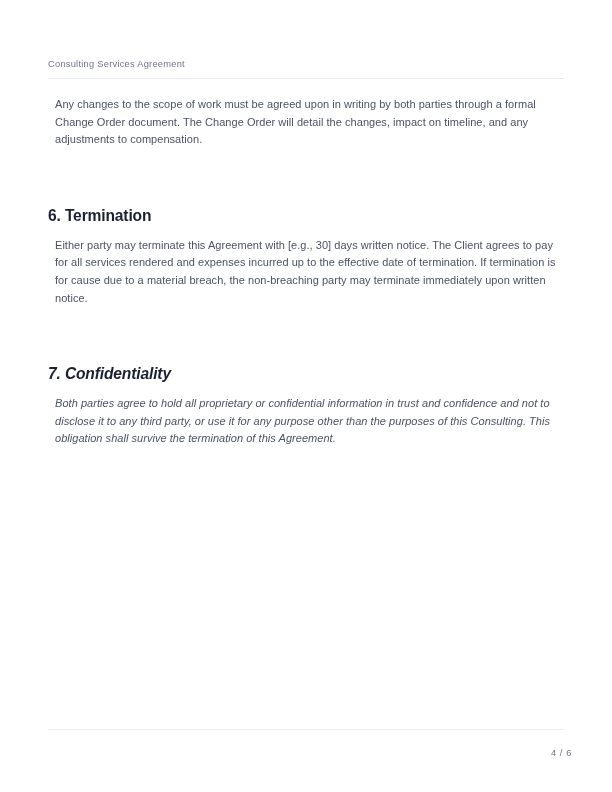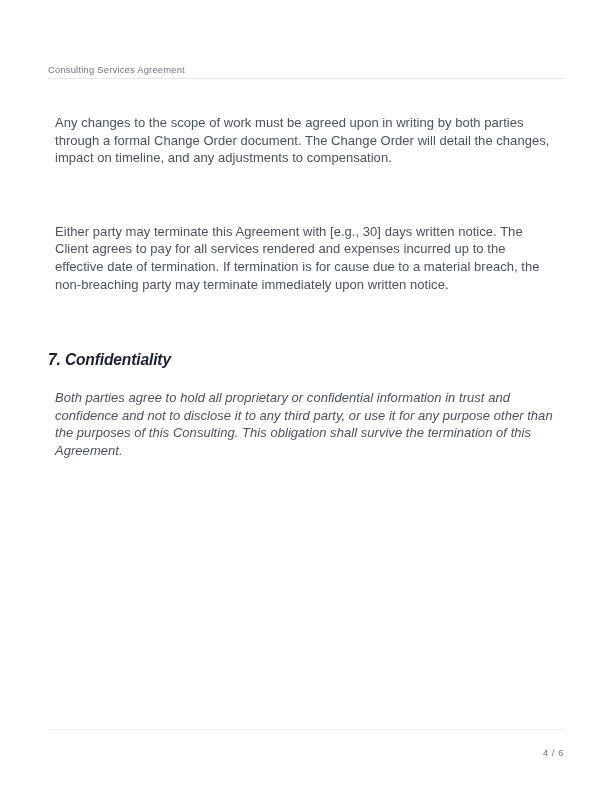--- a/index.html
+++ b/index.html
@@ -20,21 +20,21 @@
     position: absolute;
     inset: 0;
     box-sizing: border-box;
     padding: 0;
   }
 
   
   .doc-header {
     position: absolute;
     left: 48px;
-    top: 64px;
+    top: 58px;
     width: 516px;
   }
   .doc-header-title {
     font-size: 9.3px;
     letter-spacing: 0.25px;
     color: #6f7689;
     line-height: 13px;
     white-space: nowrap;
   }
   .header-rule {
@@ -66,41 +66,41 @@
     font-size: 15.6px;
     font-weight: bold;
     color: #1b2132;
     letter-spacing: -0.15px;
     line-height: 22px;
     margin: 0 0 10px 0;
     padding: 0;
   }
 
   .section-body {
-    margin: 18px 0 0 7px;
+    margin: 0 0 0 7px;
     width: 501px;
-    font-size: 13px;
+    font-size: 11px;
     line-height: 17.6px;
     color: #4a5264;
     letter-spacing: 0.04px;
     text-align: left;
   }
 
   
   .footer-rule {
     position: absolute;
     left: 48px;
     top: 729px;
     width: 516px;
     height: 1px;
     background: #eceef2;
   }
   .doc-footer {
     position: absolute;
-    left: 48px;
+    left: 56px;
     top: 742px;
     width: 516px;
     text-align: right;
   }
   .page-number {
     font-size: 9.3px;
     color: #6f7689;
     letter-spacing: 0.6px;
     line-height: 13px;
   }
@@ -115,20 +115,21 @@
   </div>
   <div class="header-rule"></div>
 
   <div class="content">
 
     <div class="section">
       <p class="section-body">Any changes to the scope of work must be agreed upon in writing by both parties through a formal Change Order document. The Change Order will detail the changes, impact on timeline, and any adjustments to compensation.</p>
     </div>
 
     <div class="section">
+      <h2 class="section-heading">6. Termination</h2>
       <p class="section-body">Either party may terminate this Agreement with [e.g., 30] days written notice. The Client agrees to pay for all services rendered and expenses incurred up to the effective date of termination. If termination is for cause due to a material breach, the non-breaching party may terminate immediately upon written notice.</p>
     </div>
 
     <div class="section">
       <h2 class="section-heading">7. Confidentiality</h2>
       <p class="section-body">Both parties agree to hold all proprietary or confidential information in trust and confidence and not to disclose it to any third party, or use it for any purpose other than the purposes of this Consulting. This obligation shall survive the termination of this Agreement.</p>
     </div>
 
   </div>
 

